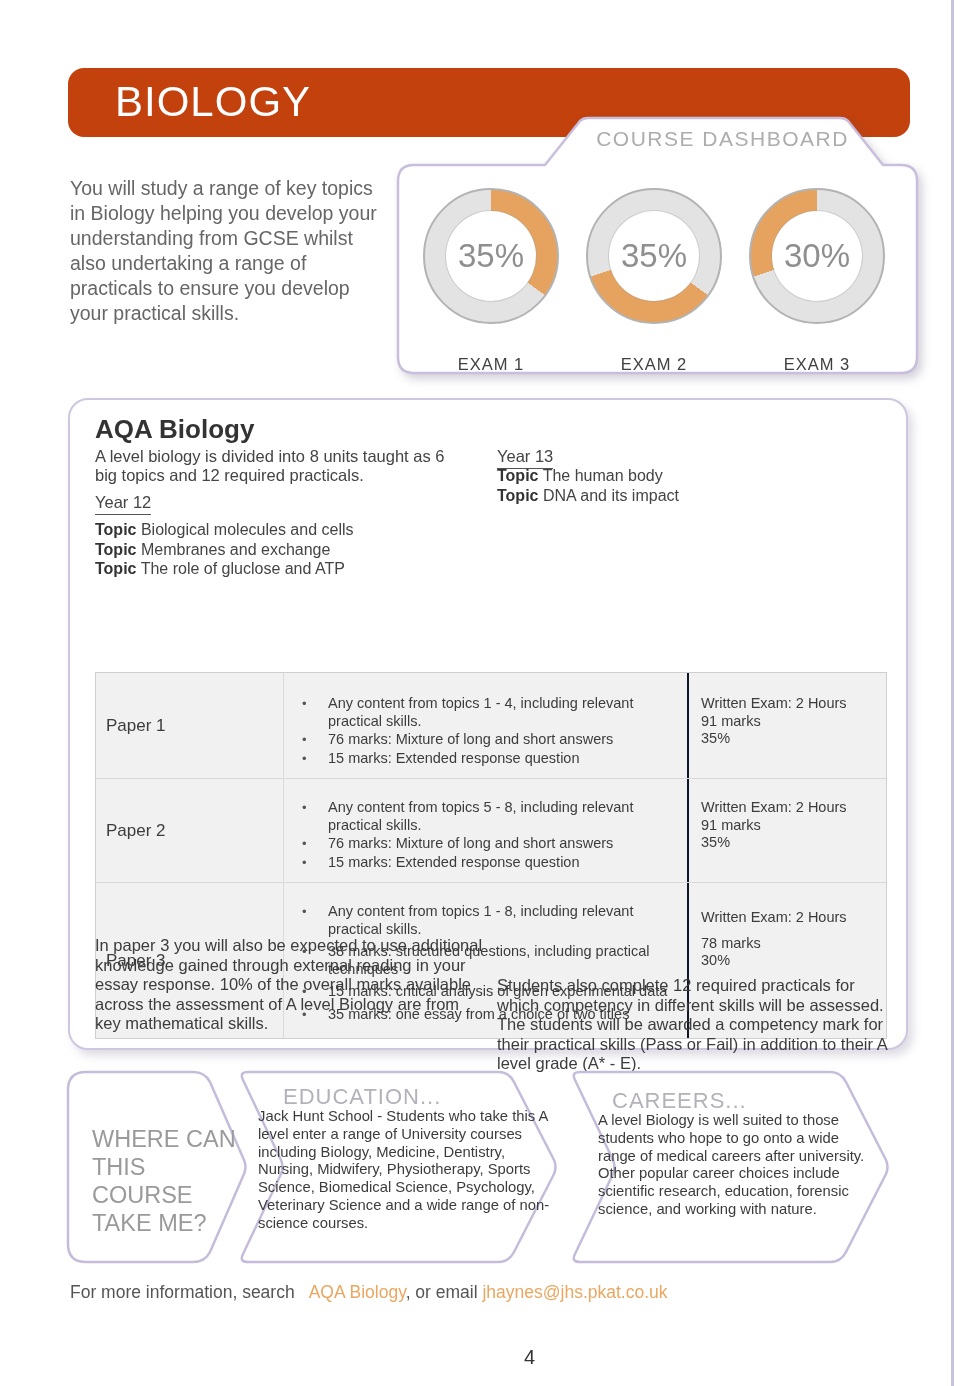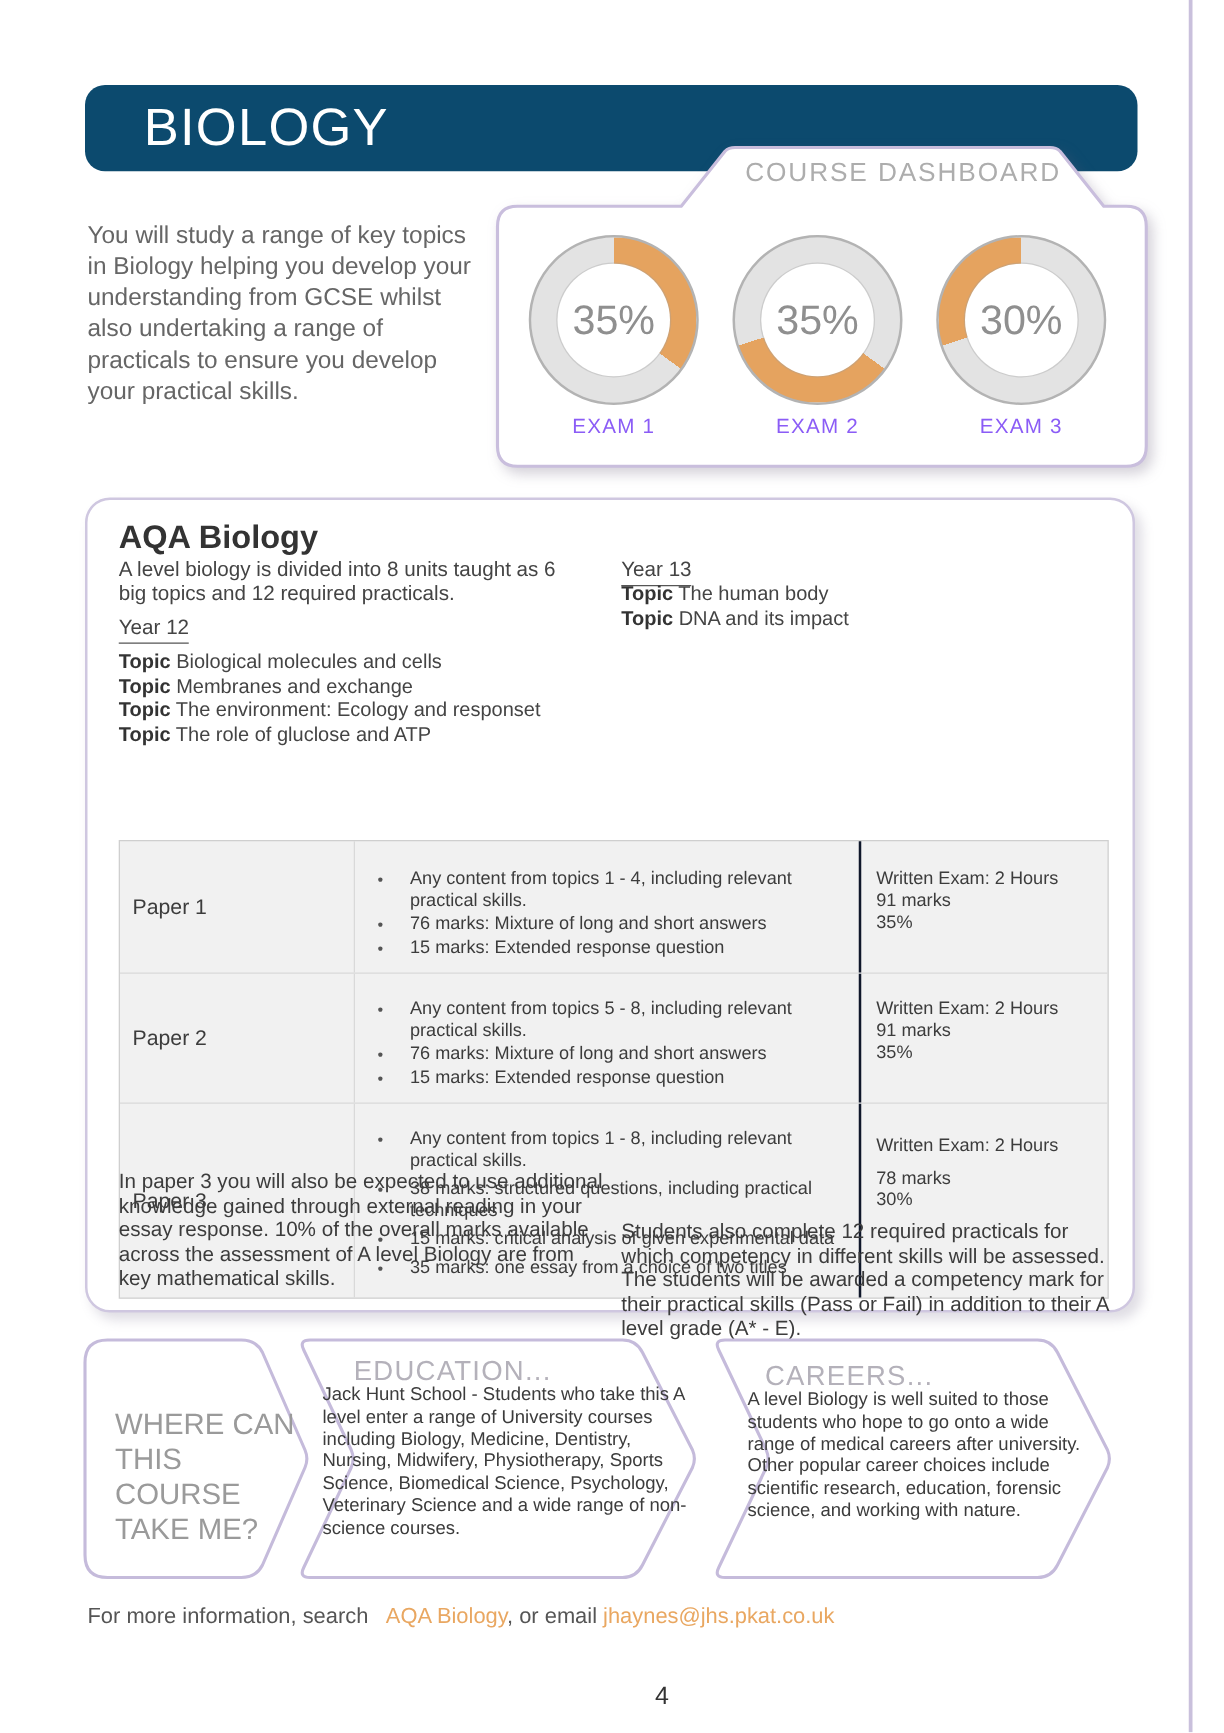--- a/index.html
+++ b/index.html
@@ -3,34 +3,34 @@
 <meta charset="utf-8">
 <style>
   * { margin:0; padding:0; box-sizing:border-box; }
   html,body { background:#fff; }
   body { font-family:"Liberation Sans","DejaVu Sans",sans-serif; }
   .page { position:relative; width:979px; height:1386px; background:#fff; overflow:hidden; }
 
   .edge-line { position:absolute; left:951px; top:0; width:3px; height:1386px; background:#c9c0dc; }
 
   
-  .banner { position:absolute; left:68px; top:68px; width:842px; height:69px; background:#0c4a6e; border-radius:16px; }
+  .banner { position:absolute; left:68px; top:68px; width:842px; height:69px; background:#c2410c; border-radius:16px; }
   .banner h1 { position:absolute; left:47px; top:10px; color:#fff; font-size:42px; font-weight:400; letter-spacing:1px; }
 
   
   .intro { position:absolute; left:70px; top:176px; width:315px; font-size:19.5px; line-height:25px; color:#666; }
 
   
   .dash-svg { position:absolute; left:390px; top:105px; width:540px; height:280px; filter:drop-shadow(4px 5px 5px rgba(100,90,120,.28)); }
   .dash-title { position:absolute; left:540px; top:127px; width:365px; text-align:center; font-size:21px; letter-spacing:1.5px; color:#adadad; }
   .donut-wrap { position:absolute; top:188px; width:136px; text-align:center; }
   .donut { position:relative; width:136px; height:136px; border-radius:50%; border:2px solid #b3b3b3; }
   .hole { position:absolute; left:50%; top:50%; transform:translate(-50%,-50%); width:90px; height:90px; background:#fff; border-radius:50%; display:flex; align-items:center; justify-content:center; box-shadow:0 0 0 1px rgba(160,160,160,.35); }
   .pct { font-size:33px; color:#8f8f8f; }
-  .exam-label { margin-top:8px; font-size:16.5px; letter-spacing:1px; color:#8b5cf6; }
+  .exam-label { margin-top:31px; font-size:16.5px; letter-spacing:1px; color:#404040; }
 
   
   .main-card { position:absolute; left:68px; top:398px; width:840px; height:652px; background:#fff; border:2px solid #cfc7e0; border-radius:20px; box-shadow:5px 6px 9px rgba(110,100,130,.22); }
   .course-title { position:absolute; left:25px; top:14px; font-size:26px; color:#333; }
   .course-summary { position:absolute; left:25px; top:47px; width:350px; font-size:16.5px; line-height:19px; color:#444; }
   .year-head { display:inline-block; font-size:16.5px; color:#444; border-bottom:1.5px solid #555; padding-bottom:2px; }
   .y12-head { position:absolute; left:25px; top:93px; }
   .y13-head { position:absolute; left:427px; top:47px;text-align:right; }
   .topics { position:absolute; font-size:16px; line-height:19.5px; color:#444; }
   .y12-topics { left:25px; top:120px; }
@@ -118,21 +118,20 @@
   </div>
 
   <div class="main-card">
     <h2 class="course-title">AQA Biology</h2>
     <p class="course-summary">A level biology is divided into 8 units taught as 6 big topics and 12 required practicals.</p>
 
     <span class="year-head y12-head">Year 12</span>
     <div class="topics y12-topics">
       <div><b>Topic</b> <span>Biological molecules and cells</span></div>
       <div><b>Topic</b> <span>Membranes and exchange</span></div>
-      <div><b>Topic</b> <span>The environment: Ecology and responset</span></div>
       <div><b>Topic</b> <span>The role of gluclose and ATP</span></div>
     </div>
 
     <span class="year-head y13-head">Year 13</span>
     <div class="topics y13-topics">
       <div><b>Topic</b> <span>The human body</span></div>
       <div><b>Topic</b> <span>DNA and its impact</span></div>
     </div>
 
     <div class="paper-table">

